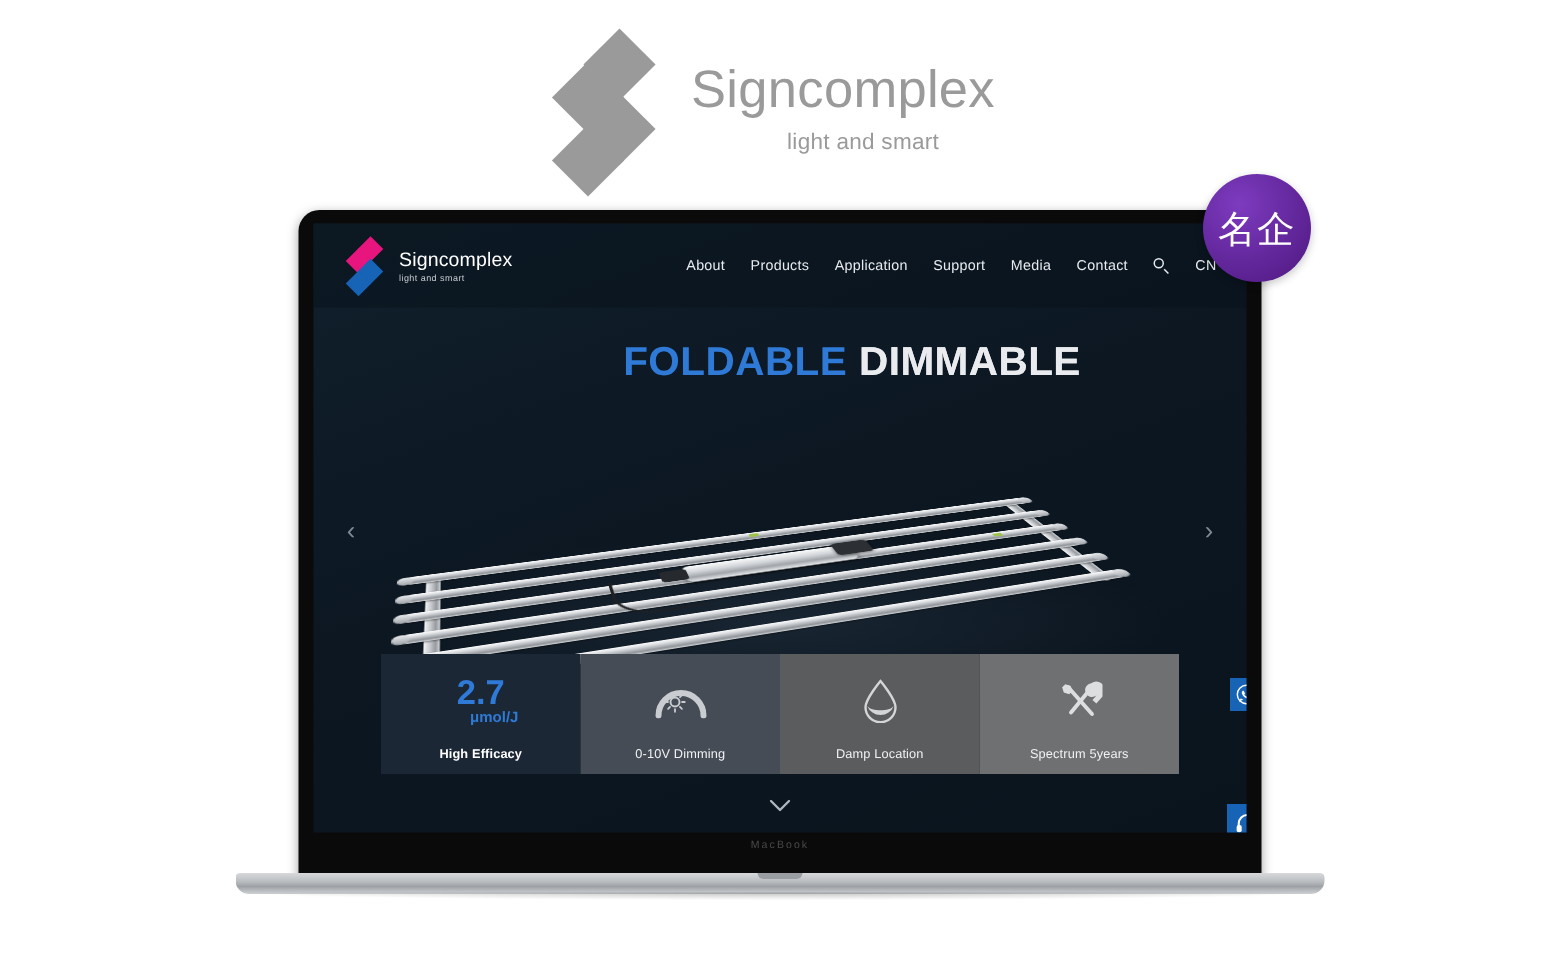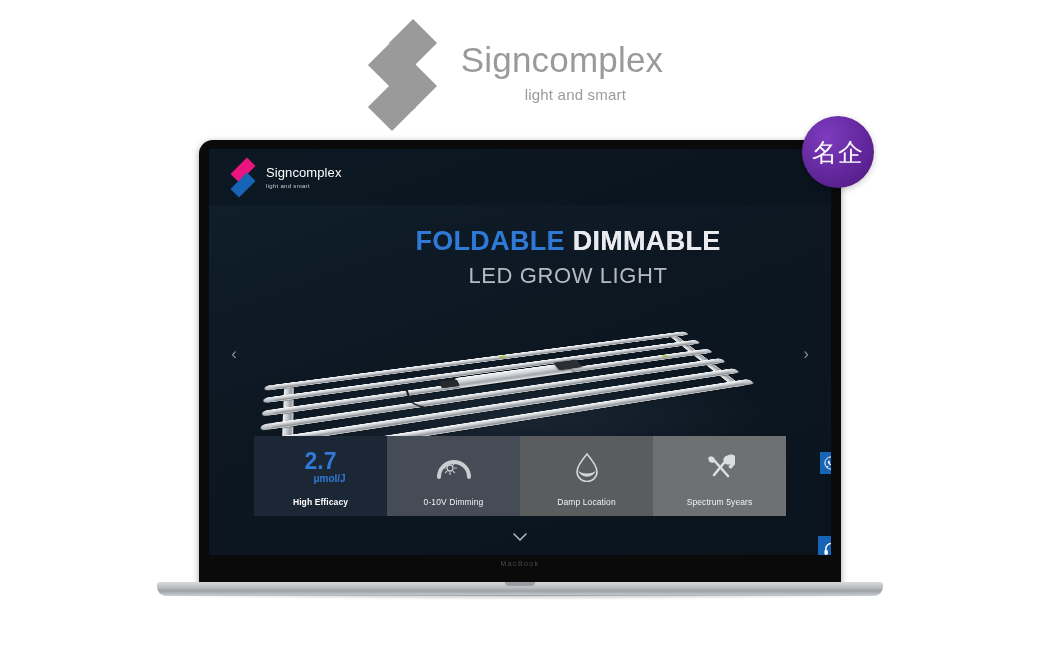--- a/index.html
+++ b/index.html
@@ -275,28 +275,37 @@
               <i class="sm2"></i>
               <i class="sm3"></i>
               <i class="sm4"></i>
           </div>
           <div class="site-text">
             <span class="site-name">Signcomplex</span>
             <span class="site-tag">light and smart</span>
           </div>
         </div>
 
+        <div id="nav-menu">
+          <span class="nav-link">About</span>
+          <span class="nav-link">Products</span>
+          <span class="nav-link">Application</span>
+          <span class="nav-link">Support</span>
+          <span class="nav-link">Media</span>
+          <span class="nav-link">Contact</span>
+          <span id="nav-search"></span>
+          <span class="nav-link">CN</span>
+        </div>
       </div>
 
       <div id="hero-title">
         <div id="hero-line1">
           <span id="hero-word-foldable">FOLDABLE</span>
           <span id="hero-word-dimmable">DIMMABLE</span>
         </div>
-        <div id="hero-line2">LED GROW LIGHT</div>
       </div>
 
       <div id="product-stage">
         <div id="light-glow"></div>
         <div id="light-rig">
           <div class="cross c1"></div>
           <div class="cross c2"></div>
           <div class="bar b1"></div>
           <div class="bar b2"></div>
           <div class="bar b3"></div>

